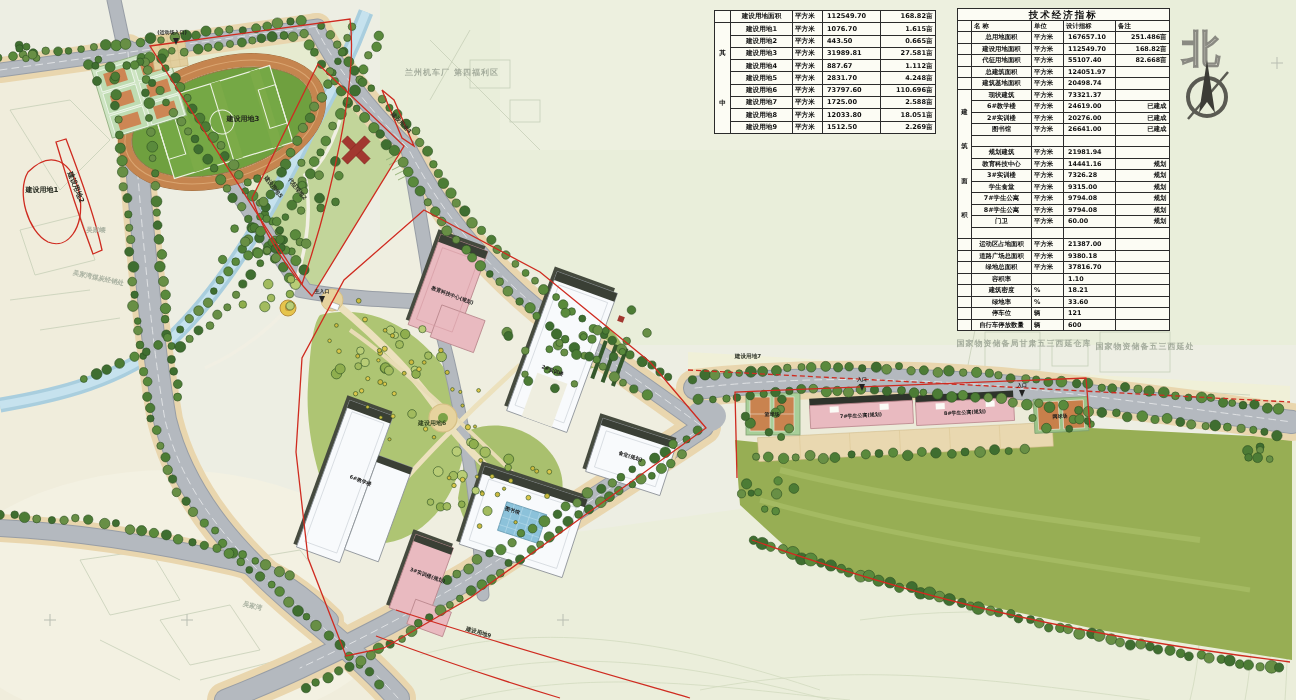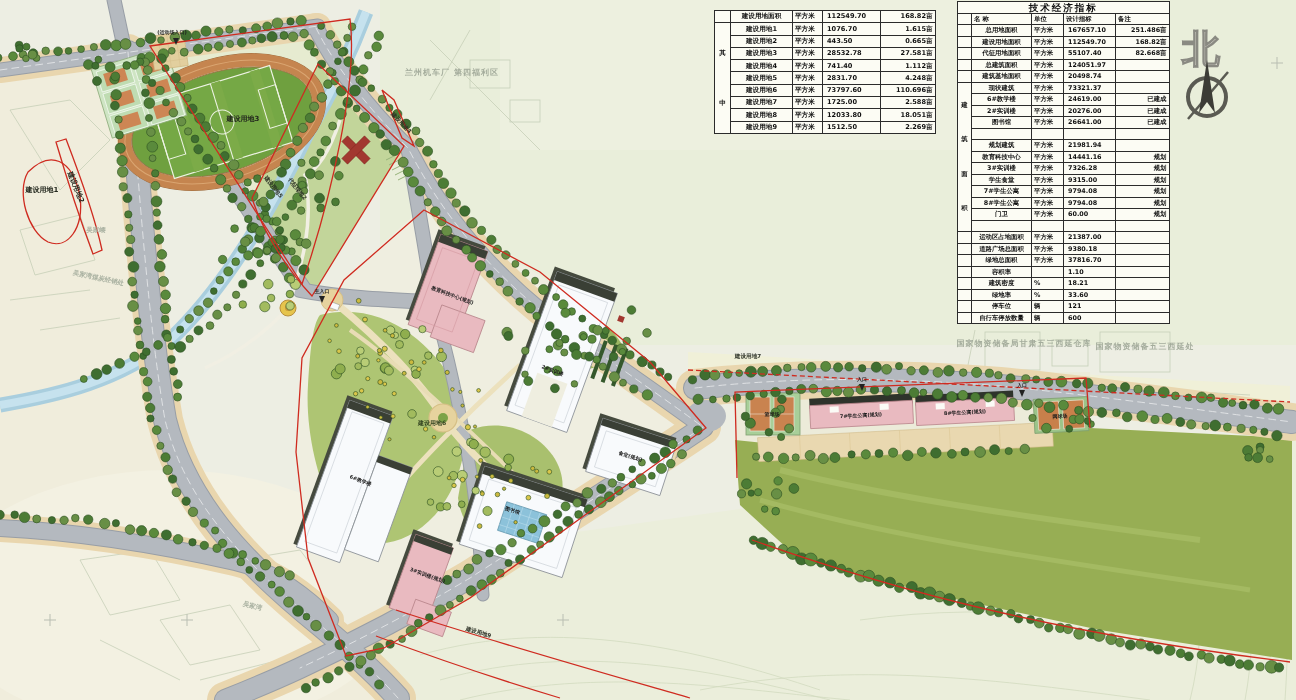--- a/index.html
+++ b/index.html
@@ -7,21 +7,21 @@
        background:#edeee3;font-family:"DejaVu Sans",sans-serif}
   #map{position:absolute;left:0;top:0}
   
   .tbl{position:absolute;border-collapse:collapse;background:#fcfcf4;
        font-family:"DejaVu Sans",sans-serif;font-weight:700;color:#101010;
        border:1.4px solid #222}
   .tbl td{border:0.8px solid #2b2b2b;padding:0 2px;white-space:nowrap;
           overflow:hidden;line-height:1}
   #tbl-left{left:714px;top:10px;font-size:6.6px}
   #tbl-left td{height:11.3px}
-  #tbl-right{left:957px;top:1px;font-size:6.4px}
+  #tbl-right{left:957px;top:8px;font-size:6.4px}
   #tbl-right td{height:10.5px}
   .tbl .c-name{text-align:center}
   .tbl .c-unit{}
   .tbl .c-val{text-align:left;padding-left:4px}
   .tbl .c-rem{text-align:right;padding-left:15px}
   .tbl .ttl{text-align:center;font-size:9.5px;height:14px;letter-spacing:2px}
   .tbl .hdr td{}
   .vside{text-align:center;vertical-align:middle;padding:0}
   .vlab{display:flex;flex-direction:column;justify-content:space-around;
         align-items:center;width:100%}
@@ -1183,27 +1183,27 @@
       </tr>
       <tr>
         <td class="c-name">建设用地2</td>
         <td class="c-unit">平方米</td>
         <td class="c-val">443.50</td>
         <td class="c-rem">0.665亩</td>
       </tr>
       <tr>
         <td class="c-name">建设用地3</td>
         <td class="c-unit">平方米</td>
-        <td class="c-val">28532.78</td>
+        <td class="c-val">31989.81</td>
         <td class="c-rem">27.581亩</td>
       </tr>
       <tr>
         <td class="c-name">建设用地4</td>
         <td class="c-unit">平方米</td>
-        <td class="c-val">741.40</td>
+        <td class="c-val">887.67</td>
         <td class="c-rem">1.112亩</td>
       </tr>
       <tr>
         <td class="c-name">建设用地5</td>
         <td class="c-unit">平方米</td>
         <td class="c-val">2831.70</td>
         <td class="c-rem">4.248亩</td>
       </tr>
       <tr>
         <td class="c-name">建设用地6</td>

